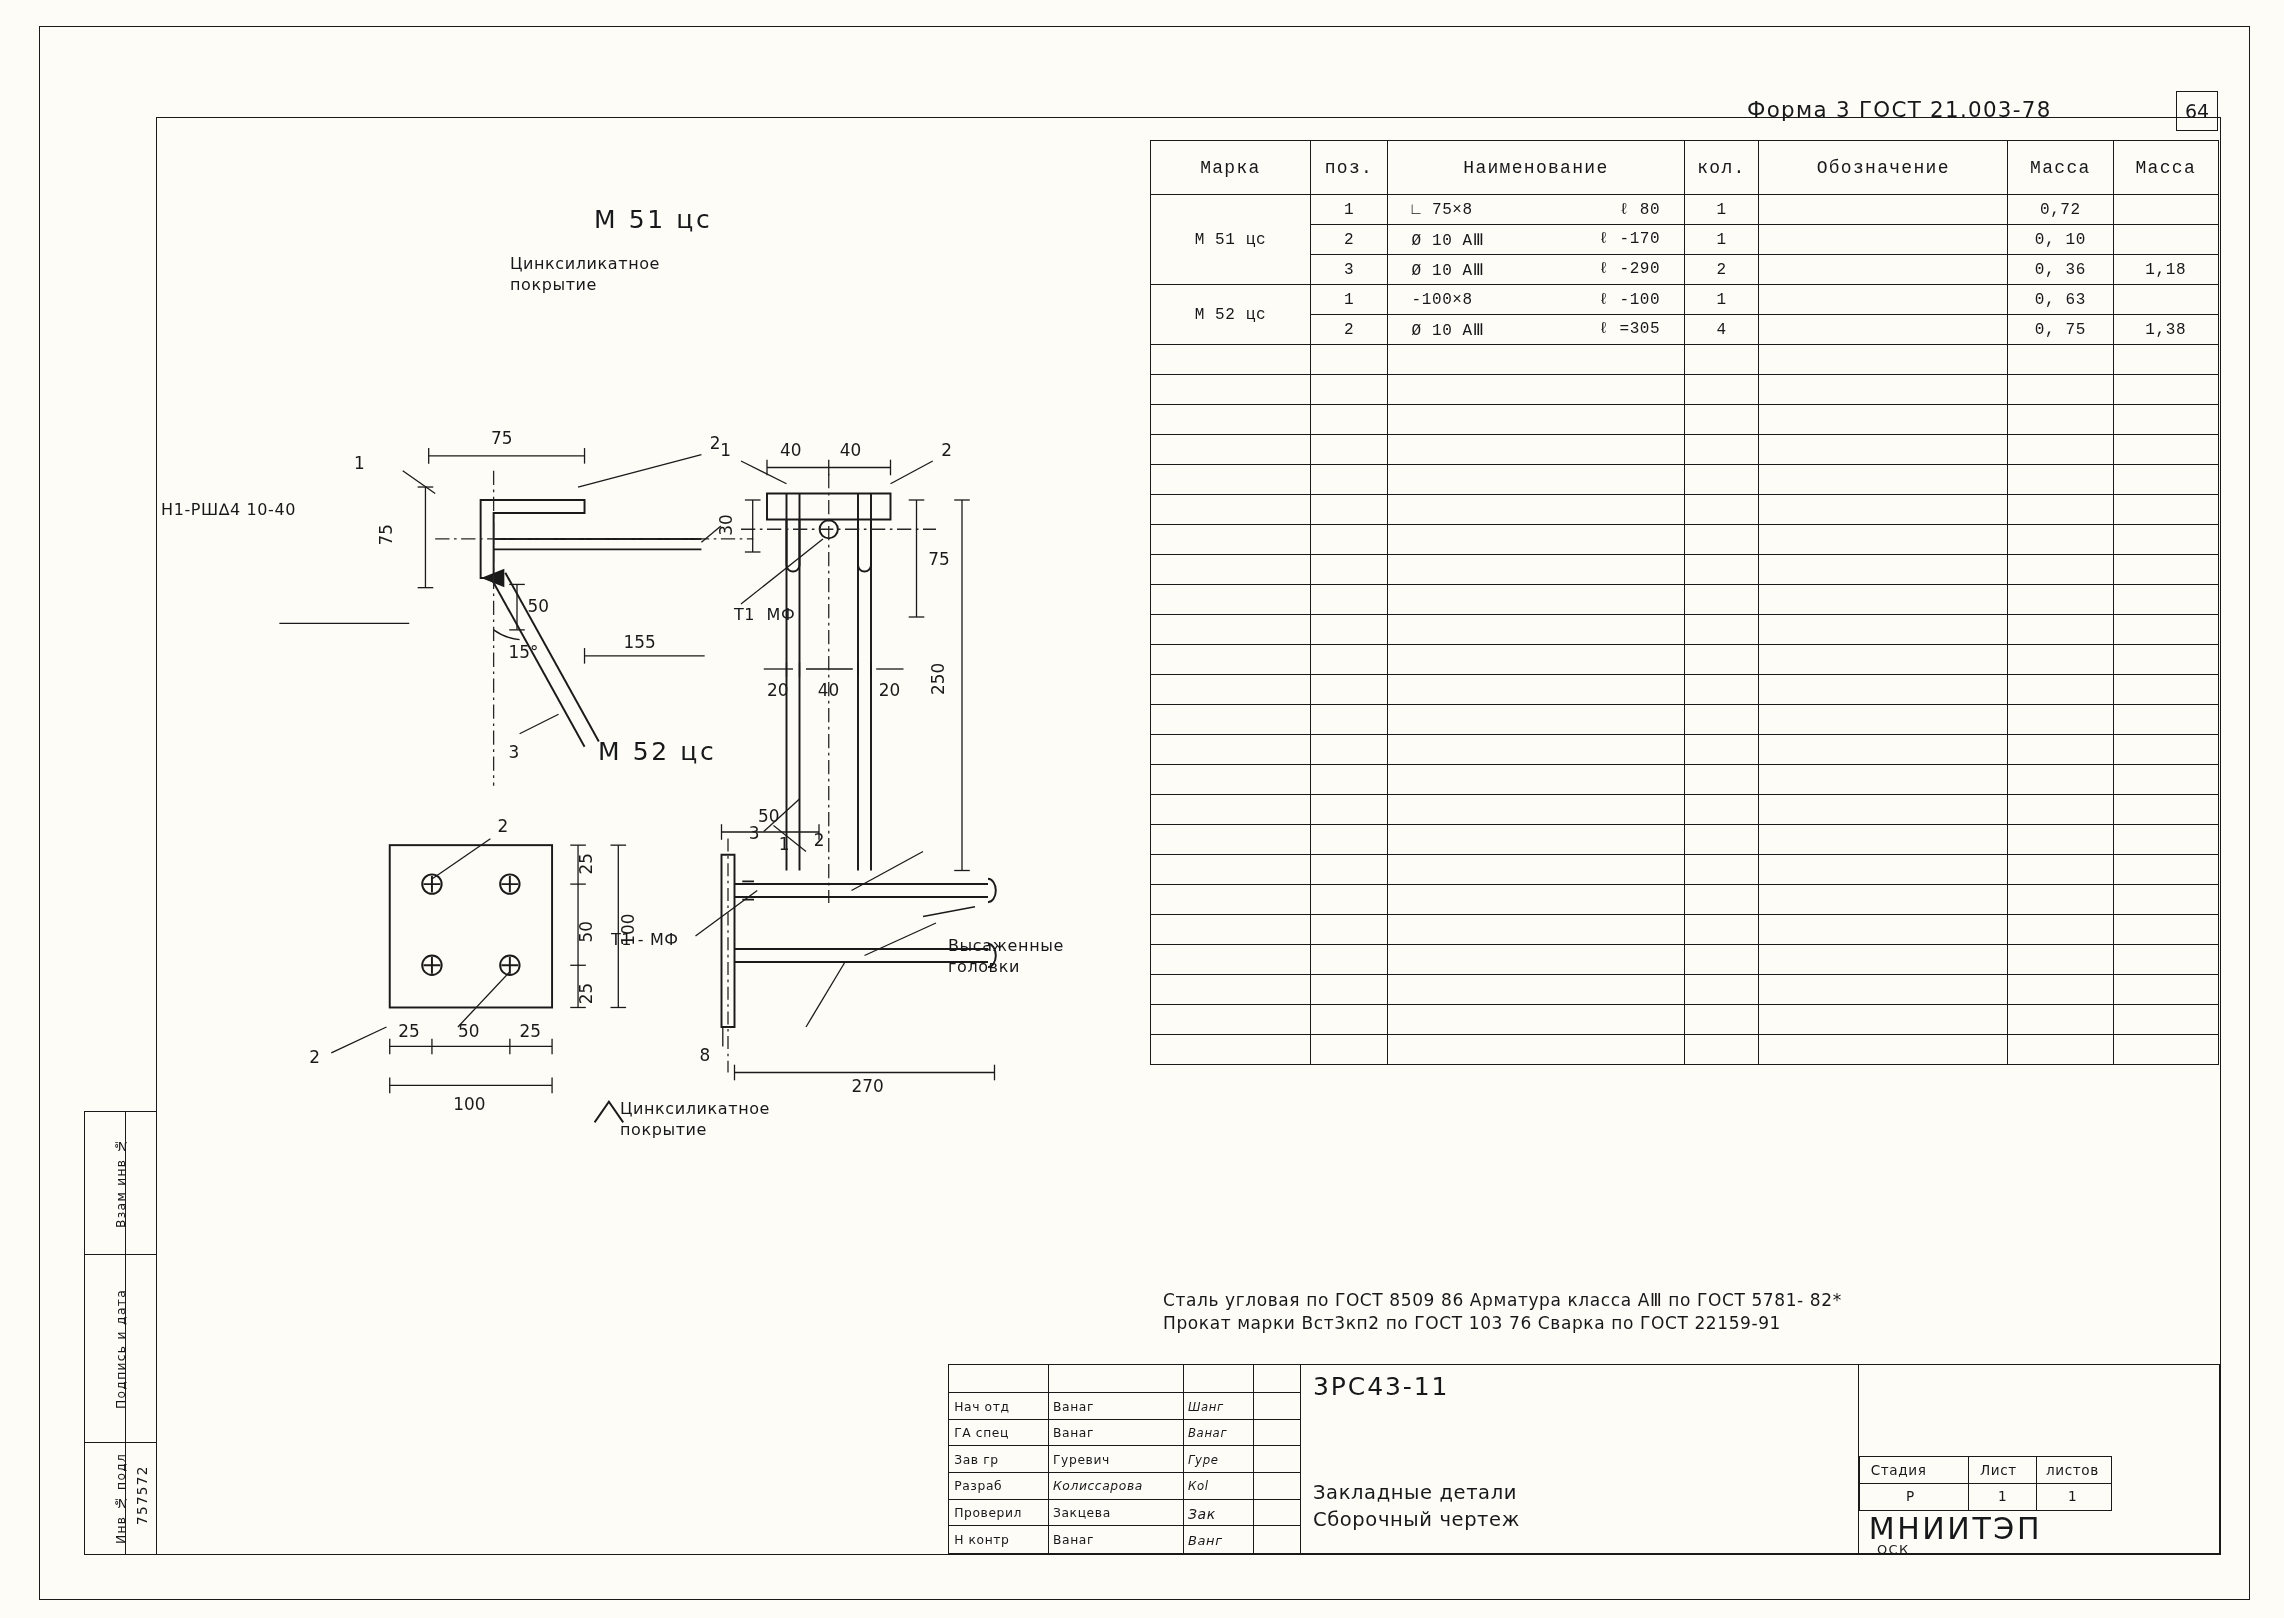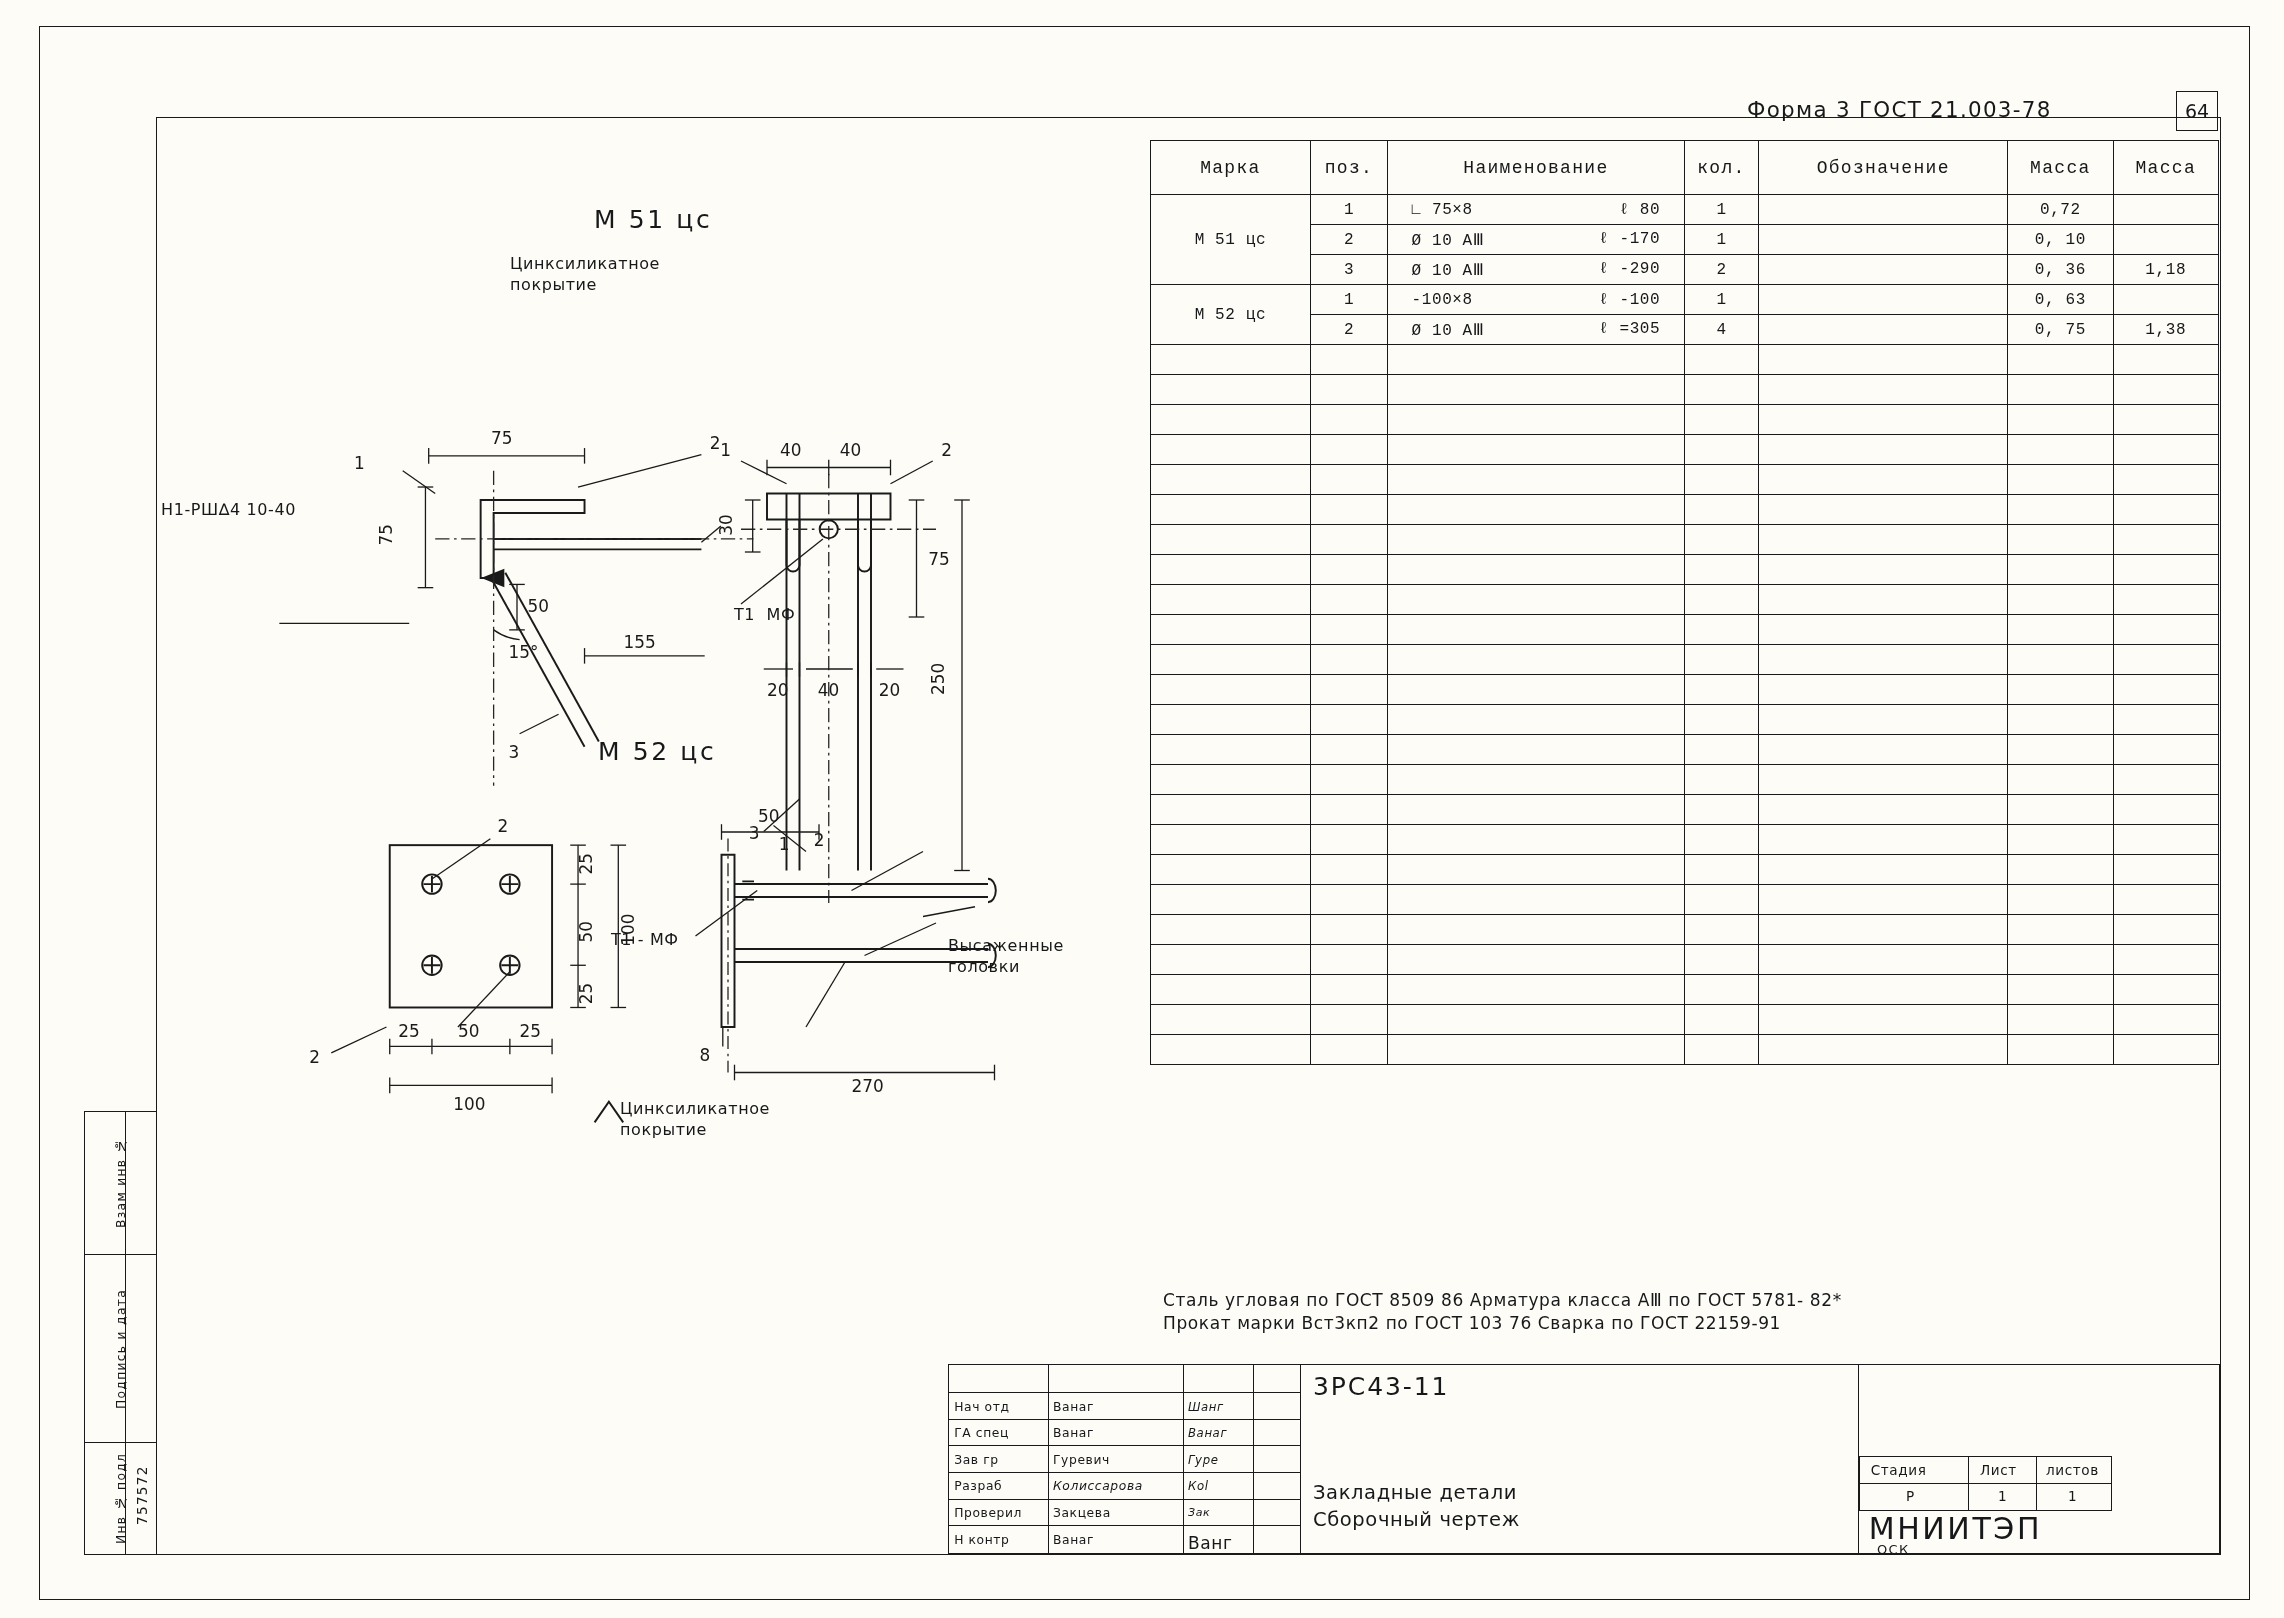--- a/index.html
+++ b/index.html
@@ -640,24 +640,24 @@
           <div class="t" style="left: 104px; top: 33px;">Ванаг</div>
           <div class="t" style="left: 239px; top: 33px; font-style: italic; font-size: 11.7px;">Ванаг</div>
           <div class="t" style="left: 5.2px; top: 60px;">Зав гр</div>
           <div class="t" style="left: 104px; top: 60px;">Гуревич</div>
           <div class="t" style="left: 239px; top: 60px; font-style: italic; font-size: 11.7px;">Гуре</div>
           <div class="t" style="left: 5.2px; top: 86px;">Разраб</div>
           <div class="t" style="left: 104px; top: 86px; font-style: italic;">Колиссарова</div>
           <div class="t" style="left: 239px; top: 86px; font-style: italic; font-size: 11.7px;">Коl</div>
           <div class="t" style="left: 5.2px; top: 113px;">Проверил</div>
           <div class="t" style="left: 104px; top: 113px;">Закцева</div>
-          <div class="t" style="left: 239px; top: 113px; font-style: italic; font-size: 11px;">Зак</div>
+          <div class="t" style="left: 239px; top: 113px; font-style: italic; font-size: 14px;">Зак</div>
           <div class="t" style="left: 5.2px; top: 140px;">Н контр</div>
           <div class="t" style="left: 104px; top: 140px;">Ванаг</div>
-          <div class="t" style="left: 239px; top: 140px; font-size: 17px;">Ванг</div>
+          <div class="t" style="left: 239px; top: 140px; font-style: italic; font-size: 13px;">Ванг</div>
         </div>
     </div>
     <div id="tb-code">3РС43-11</div>
     <div id="tb-name">
       <span>Закладные детали</span><br>
       <span>Сборочный чертеж</span>
     </div>
     <div id="tb-right">
       <div id="tb-stage-border"></div>
       <div id="tb-stage">

